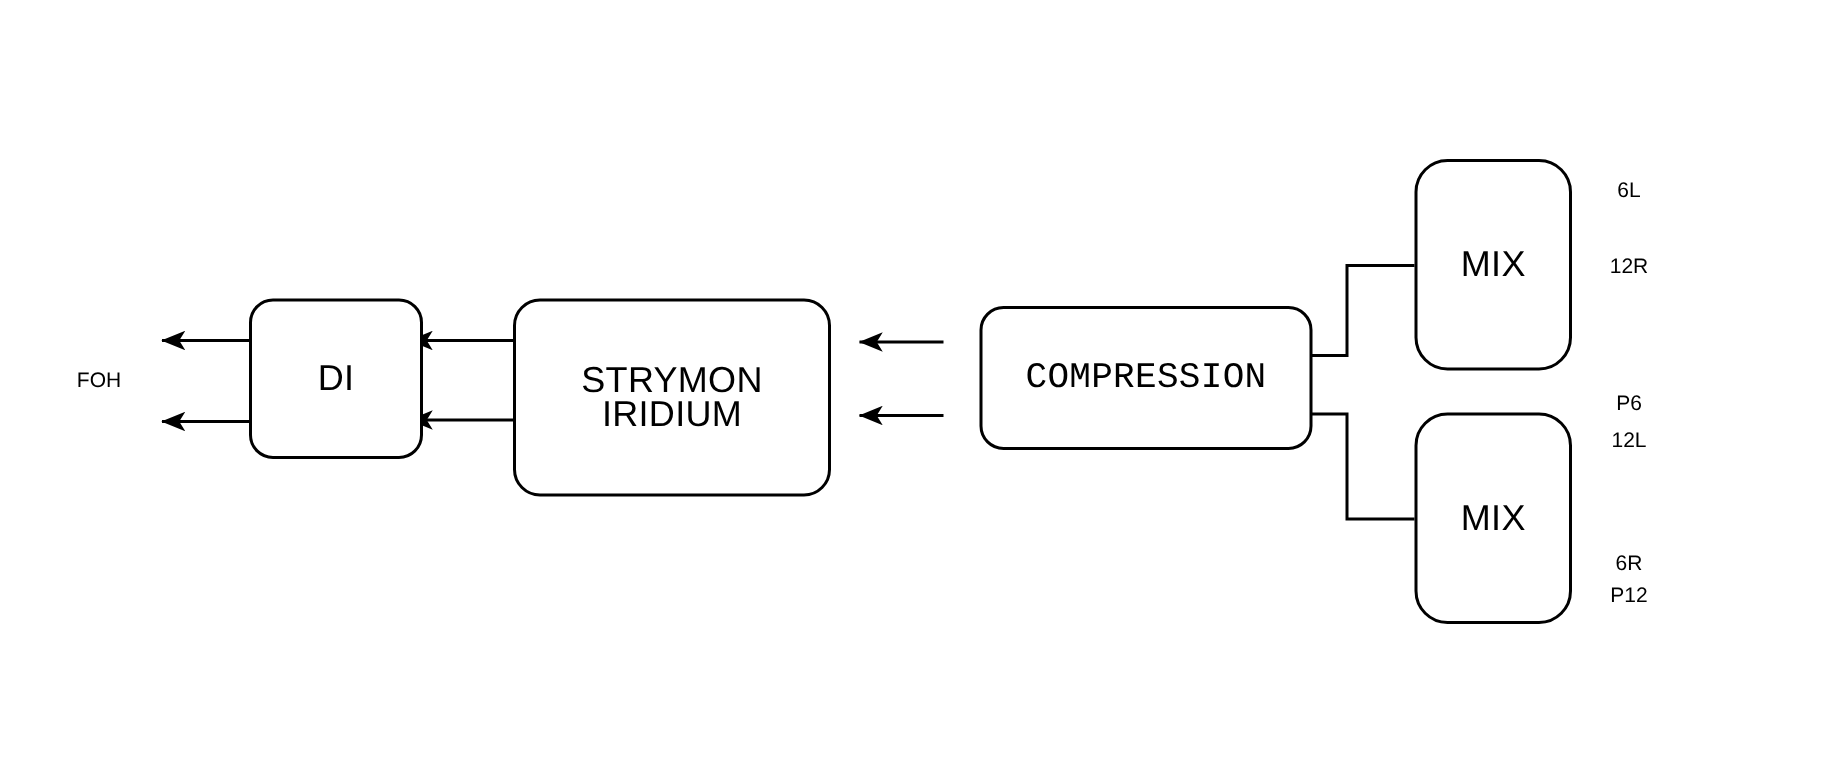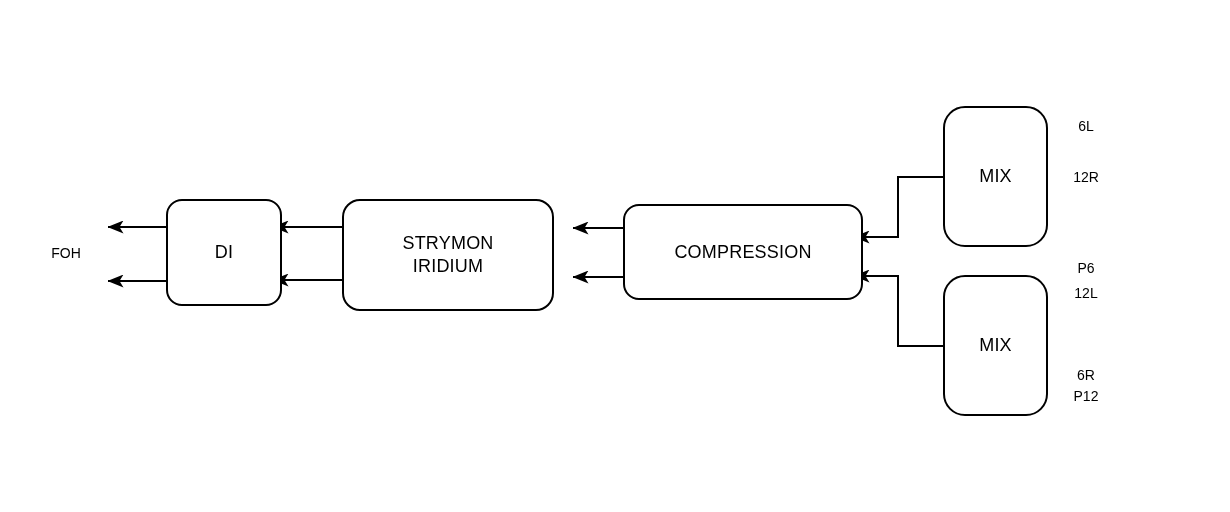--- a/index.html
+++ b/index.html
@@ -24,27 +24,27 @@
   .node {
     position: absolute;
     box-sizing: border-box;
     border: 2px solid #000000;
     background: #ffffff;
     display: flex;
     flex-direction: column;
     align-items: center;
     justify-content: center;
     text-align: center;
-    font-size: 18px;
+    font-size: 24px;
     line-height: 23px;
     letter-spacing: 0.2px;
   }
   .node-di        { left: 166px; top: 199px; width: 116px; height: 107px; border-radius: 16px; }
-  .node-strymon   { left: 342px; top: 199px; width: 212px; height: 112px; border-radius: 18px; }
-  .node-compress  { left: 623px; top: 204px; width: 240px; height:  96px; border-radius: 16px; }
+  .node-strymon   { left: 342px; top: 199px; width: 212px; height: 132px; border-radius: 18px; }
+  .node-compress  { left: 653px; top: 204px; width: 222px; height:  96px; border-radius: 16px; font-family: Liberation Mono, monospace; }
   .node-mix-top   { left: 943px; top: 106px; width: 105px; height: 141px; border-radius: 22px; }
   .node-mix-bot   { left: 943px; top: 275px; width: 105px; height: 141px; border-radius: 22px; }
   .text-label {
     position: absolute;
     font-size: 14px;
     line-height: 22px;
     white-space: nowrap;
   }
   .foh-label { left: 36px; top: 242px; width: 60px; text-align: center; }
   .port-label { left: 1056px; width: 60px; text-align: center; }

